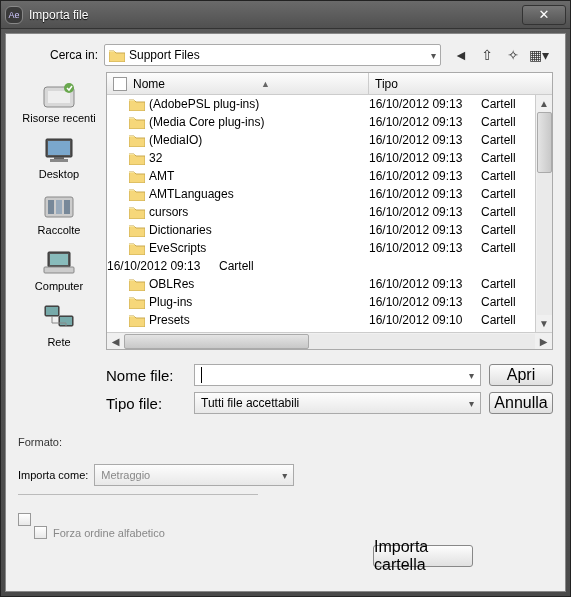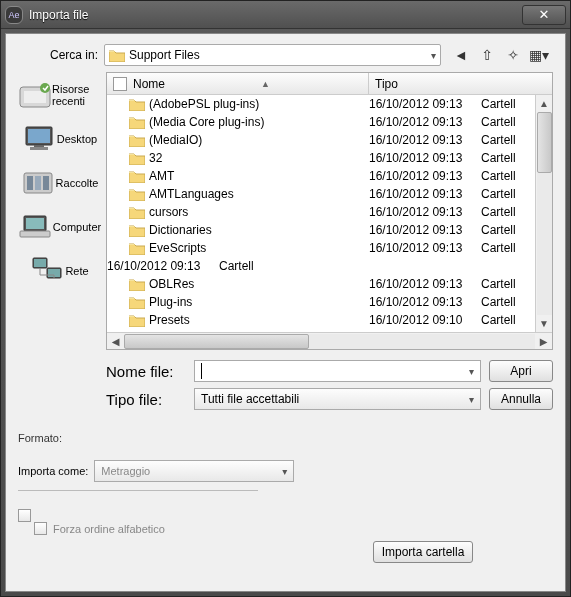--- a/index.html
+++ b/index.html
@@ -98,21 +98,21 @@
   }
   .places {
     width: 82px;
     display: flex;
     flex-direction: column;
     align-items: center;
     padding-top: 4px;
     gap: 2px;
   }
   .place {
-    display: flex; flex-direction: row; align-items: center;
+    display: flex; flex-direction: column; align-items: center;
     font-size: 11px;
     padding: 2px 0 6px;
     cursor: pointer;
   }
   .place-icon {
     width: 36px; height: 32px;
     display: flex; align-items: center; justify-content: center;
     margin-bottom: 2px;
   }
   .filearea {
@@ -212,21 +212,21 @@
   .btn {
     width: 64px;
     height: 22px;
     background: linear-gradient(to bottom,#fdfdfd,#e0e0e0);
     border: 1px solid #888;
     border-radius: 3px;
     display: flex;
     align-items: center;
     justify-content: center;
     cursor: pointer;
-    font-size: 12px;
+    font-size: 16px;
   }
   .bottom {
     margin-top: 18px;
   }
   .bottom-row { display: flex; align-items: center; gap: 6px; font-size: 11px;}
   .formato-row { margin-top: 4px; font-size: 11px; color: #333; }
   .import-combo {
     width: 200px; height: 22px;
     border: 1px solid #aaa;
     background: linear-gradient(to bottom,#fdfdfd,#e8e8e8);

